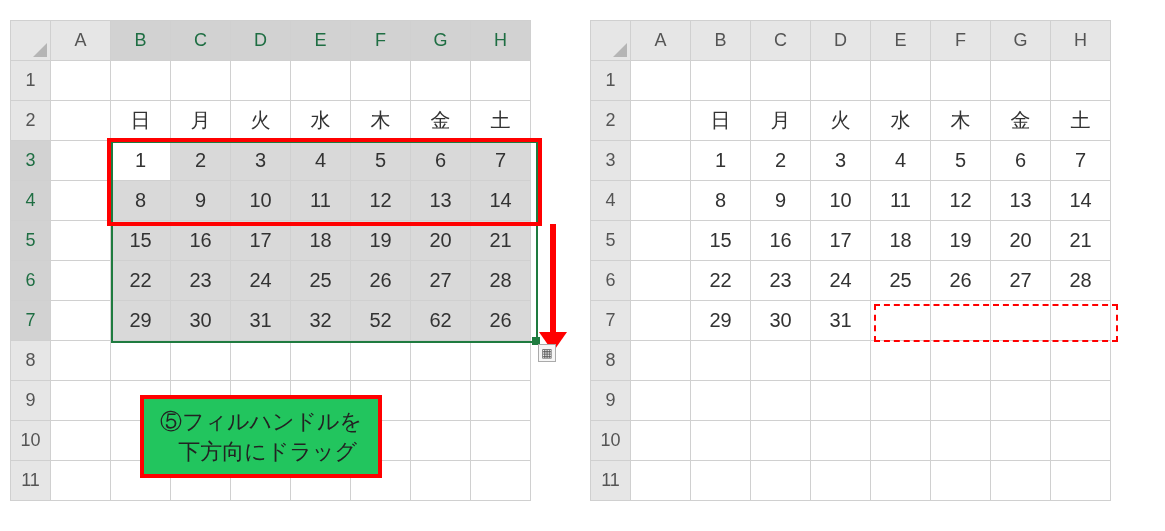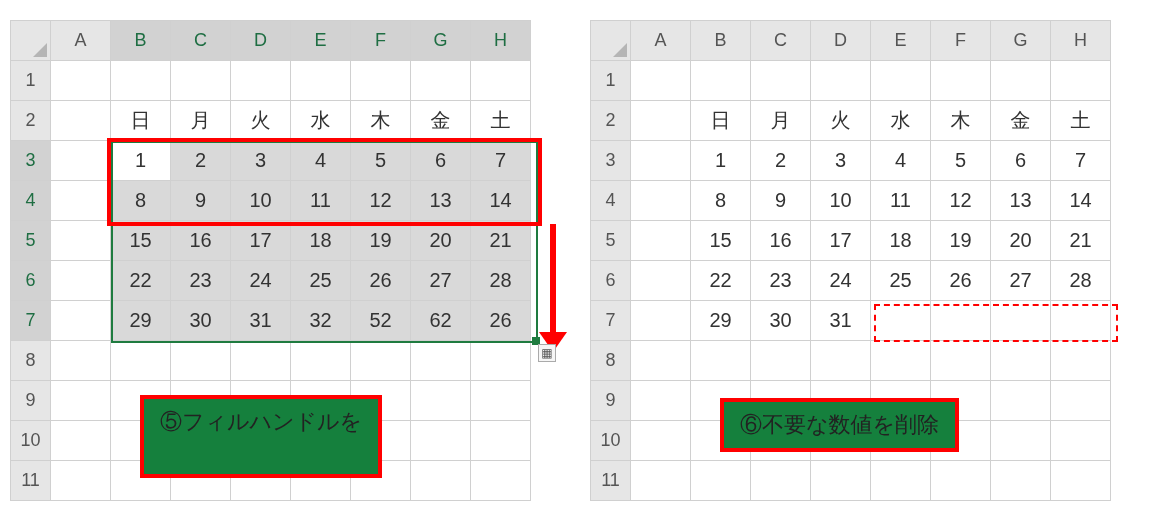--- a/index.html
+++ b/index.html
@@ -101,21 +101,21 @@
     transform:translateX(-50%);
     width:0;height:0;
     border-left:14px solid transparent;
     border-right:14px solid transparent;
     border-top:20px solid #ff0000;
   }
 
   .callout{
     position:absolute;
     border:4px solid #ff0000;
-    background:#15803d;
+    background:#22c55e;
     padding:8px 16px;
     font-size:22px;
     line-height:1.35;
     white-space:nowrap;
     z-index:8;
     color:#222;
   }
 
   .dashed-red{
     position:absolute;
@@ -270,21 +270,21 @@
   </div>
 
   <div class="outline-red-thick" style="left:97px; top:118px; width:435px; height:88px;"></div>
 
   <div class="autofill-icon" style="left:528px; top:324px;">▦</div>
 
   <div class="arrow-down" style="left:540px; top:204px; height:110px;"></div>
 
   <div class="callout" style="left:130px; top:375px;">
     <span>⑤</span><span>フィルハンドルを</span><br>
-    &nbsp;&nbsp;&nbsp;
+    &nbsp;&nbsp;&nbsp;<span>下方向にドラッグ</span>
   </div>
 </div>
 
 <div class="panel" style="width:540px;">
   <table class="sheet">
     <tbody>
         <tr>
       <td class="hdr corner row-hdr"></td>
       <td class="hdr">A</td>
       <td class="hdr">B</td>
@@ -414,16 +414,13 @@
           <td></td>
           <td></td>
           <td></td>
           <td></td>
     </tr>
   </tbody>
     </table>
 
   <div class="dashed-red" style="left:284px; top:284px; width:244px; height:38px;"></div>
 
-  <div class="callout" style="left:130px; top:378px;">
-    <span>⑥</span><span>不要な数値を削除</span>
-  </div>
 </div>
 
 </body></html>

